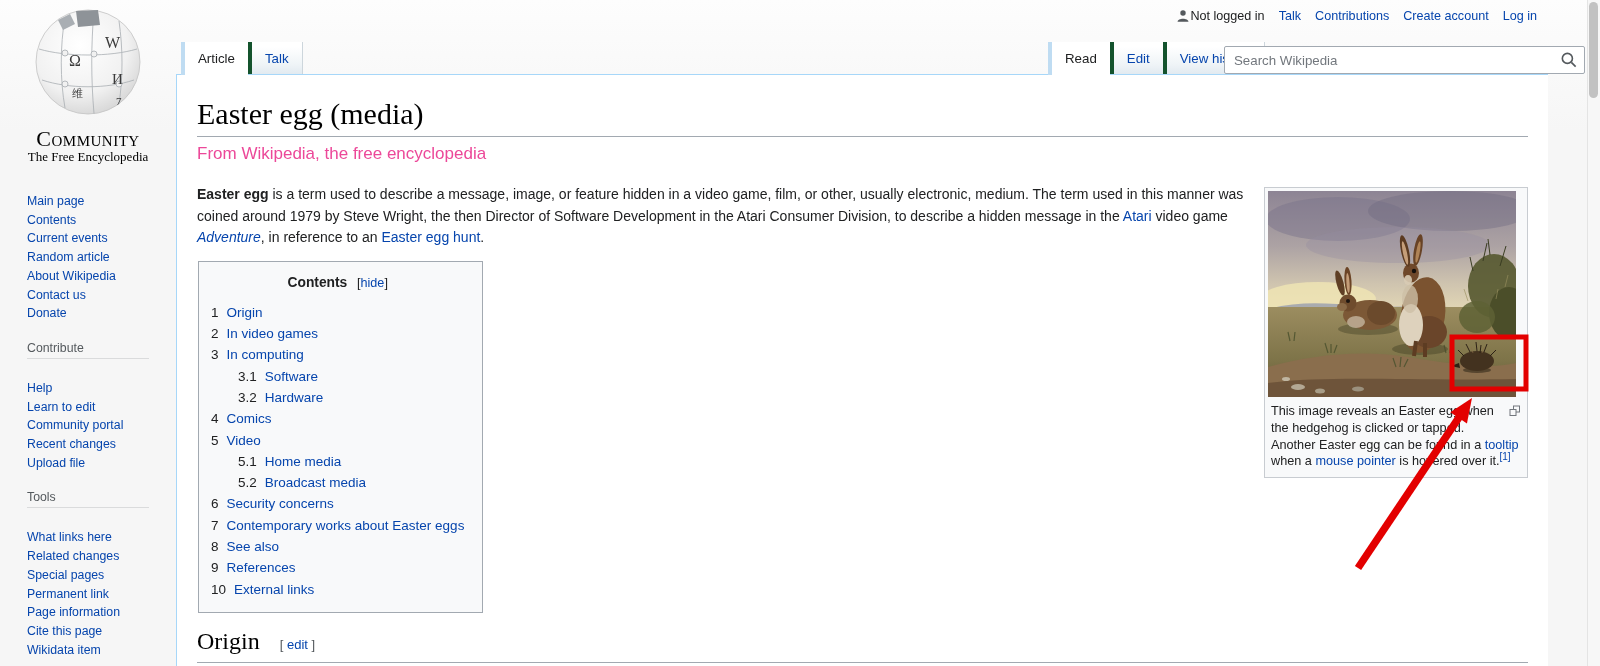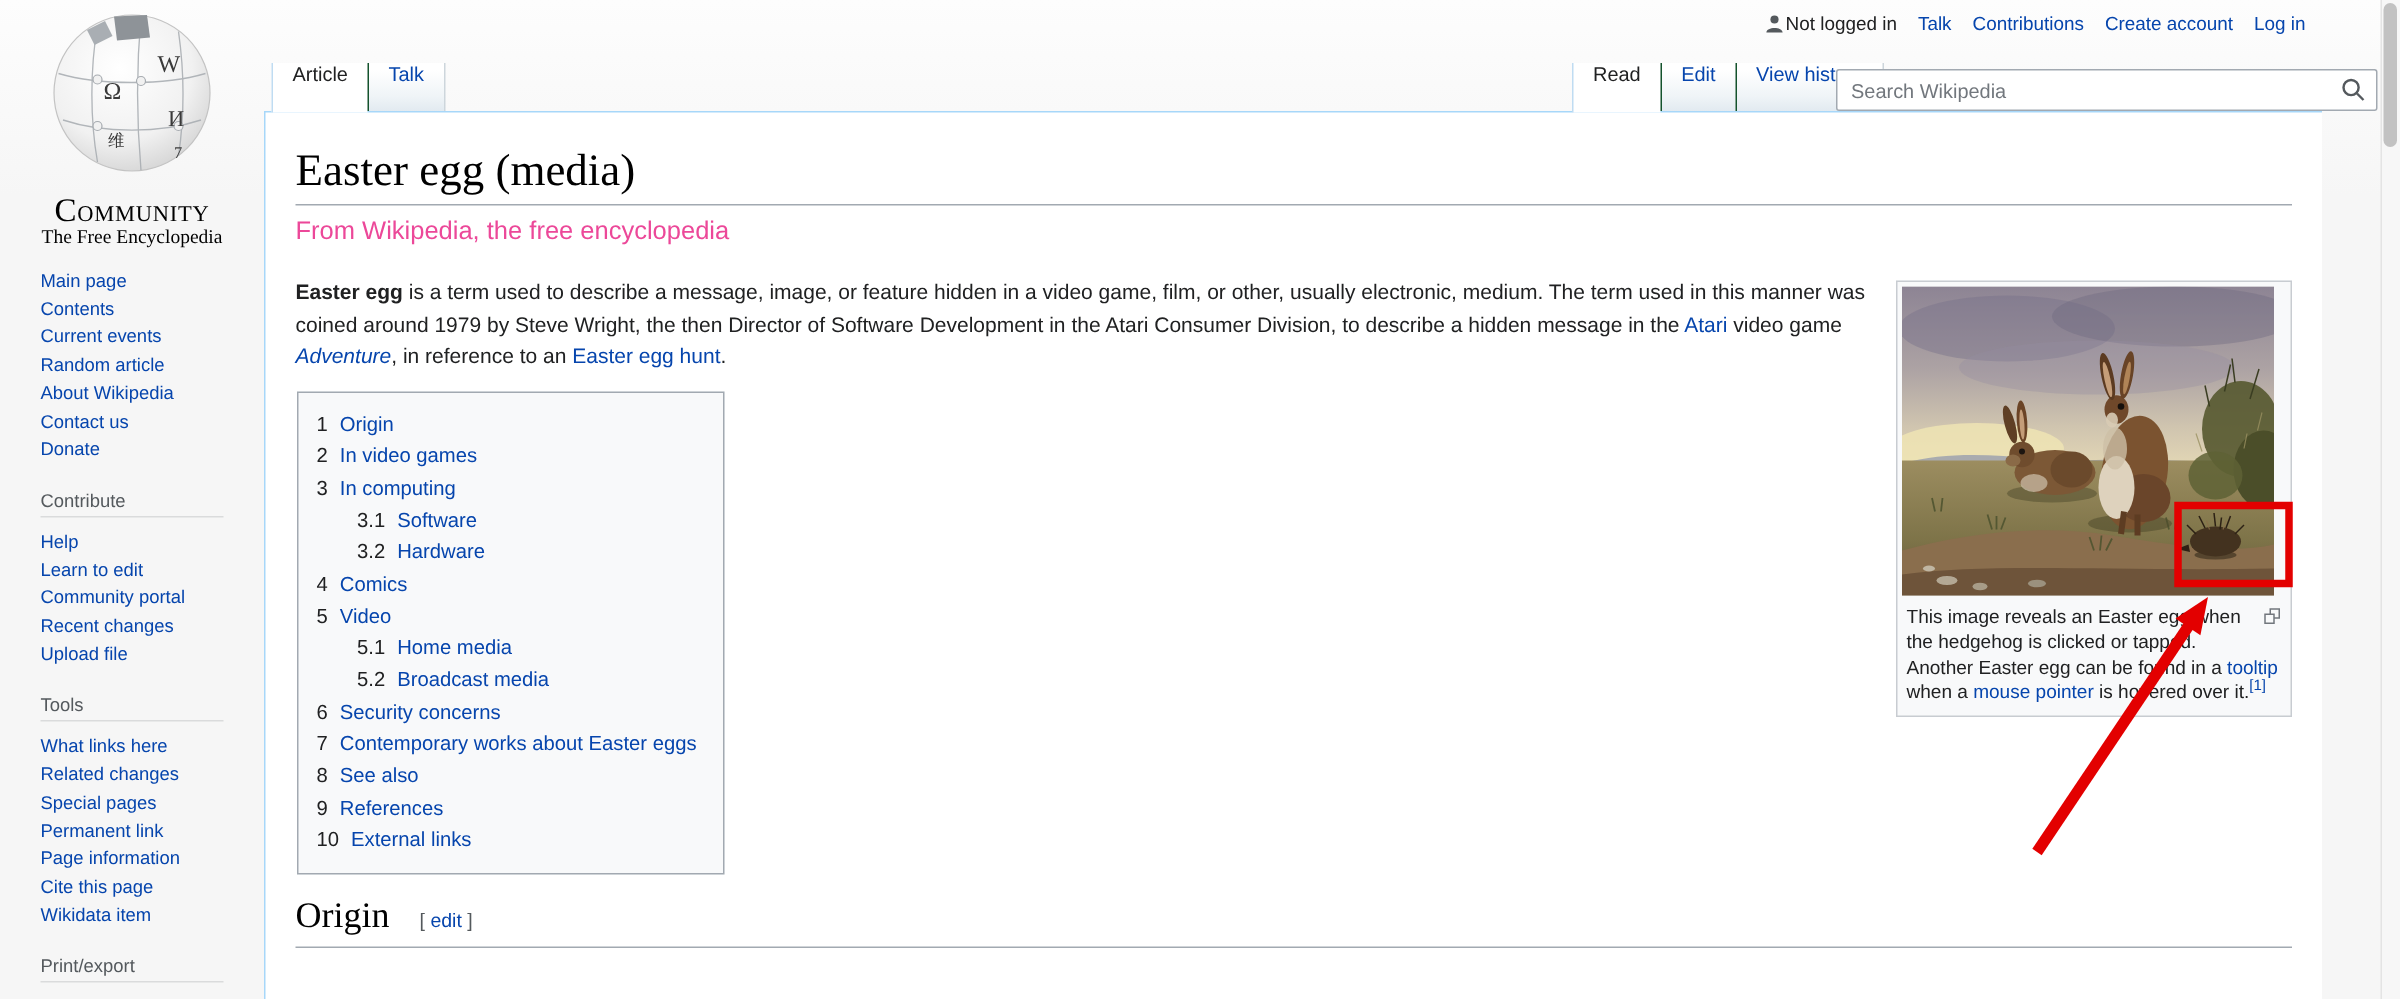--- a/index.html
+++ b/index.html
@@ -17,29 +17,29 @@
   .personal-bar{position:absolute;top:9px;right:63px;display:flex;align-items:center;gap:14px;font-size:12.6px;z-index:5;}
   .personal-bar .status{display:flex;align-items:center;gap:0;color:#202122;}
   .personal-links{display:flex;gap:14px;}
   
   .logo-box{position:absolute;top:4px;left:18px;width:140px;text-align:center;cursor:pointer;}
   .logo-word{font-family:"Liberation Serif",serif;font-size:22px;font-variant:small-caps;letter-spacing:.5px;color:#000;margin-top:2px;line-height:22px;}
   .logo-tag{font-family:"Liberation Serif",serif;font-size:13px;color:#000;line-height:13px;}
   
   .sidebar-nav{position:absolute;top:172px;left:27px;width:140px;font-size:12.3px;}
   .nav-title{color:#54595d;font-size:12.3px;margin:18px 0 7px;border-bottom:1px solid #dadbdc;padding-bottom:3px;width:122px;}
-  .nav-list{margin:6px 0 14px;}
+  .nav-list{margin:20px 0 14px;}
   .nav-link{display:block;line-height:18.7px;}
   
   .tabs{position:absolute;top:42px;height:33px;display:flex;z-index:3;}
   .tabs-left{left:181px;}
   .tabs-right{left:1048px;}
-  .tab{height:32px;padding:0 13px;display:flex;font-size:13.3px;
+  .tab{height:32px;padding:0 13px;display:flex;align-items:center;font-size:13.3px;
        background:linear-gradient(to bottom,#ffffff 15%,#eff4f7 70%,#e2eaf0 100%);
-       border-left:1px solid #14532d;cursor:pointer;}
+       border-left:4px solid #14532d;cursor:pointer;}
   .tab:last-child{border-right:1px solid #cdd6dc;}
   .tab span{color:#0645ad;}
   .tab.active{background:#ffffff;height:33px;border-left-color:#bfdcf2;}
   .tab.active span{color:#202122;}
   
   .search-box{position:absolute;left:1224px;top:46px;width:361px;height:28px;z-index:3;}
   .search-box input{width:100%;height:100%;box-sizing:border-box;border:1px solid #a2a9b1;border-radius:2px;
        padding:0 32px 0 9px;font-size:13.3px;font-family:inherit;color:#202122;background:#fff;outline:none;}
   .search-box input::placeholder{color:#72777d;}
   .search-icon{position:absolute;right:7px;top:5px;width:18px;height:18px;cursor:pointer;}
@@ -313,20 +313,24 @@
               <rect x="1" y="4.5" width="6" height="6" fill="#f8f9fa" stroke="#72777d" stroke-width="1"></rect>
             </svg>
           </span>
           <span><span>This image reveals an Easter egg when the hedgehog is clicked or tapped. Another Easter egg can be found in a </span><a href="#">tooltip</a><span> when a </span><a href="#">mouse pointer</a><span> is hovered over it.</span><sup class="reference"><a href="#">[1]</a></sup></span>
         </div>
       </div>
 
       <p class="intro"><b>Easter egg</b><span> is a term used to describe a message, image, or feature hidden in a video game, film, or other, usually electronic, medium. The term used in this manner was coined around 1979 by Steve Wright, the then Director of Software Development in the Atari Consumer Division, to describe a hidden message in the </span><a href="#">Atari</a><span> video game </span><a class="italic" href="#">Adventure</a><span>, in reference to an </span><a href="#">Easter egg hunt</a><span>.</span></p>
 
       <div class="toc">
+        <div class="toc-title-row">
+          <span class="toc-title">Contents</span>
+          <span class="toc-hide"><span>[</span><a>hide</a><span>]</span></span>
+        </div>
         <div>
             <div class="toc-row"><span class="toc-num">1</span><a class="toc-link" href="#">Origin</a></div>
             <div class="toc-row"><span class="toc-num">2</span><a class="toc-link" href="#">In video games</a></div>
             <div class="toc-row"><span class="toc-num">3</span><a class="toc-link" href="#">In computing</a></div>
             <div class="toc-row lvl2"><span class="toc-num">3.1</span><a class="toc-link" href="#">Software</a></div>
             <div class="toc-row lvl2"><span class="toc-num">3.2</span><a class="toc-link" href="#">Hardware</a></div>
             <div class="toc-row"><span class="toc-num">4</span><a class="toc-link" href="#">Comics</a></div>
             <div class="toc-row"><span class="toc-num">5</span><a class="toc-link" href="#">Video</a></div>
             <div class="toc-row lvl2"><span class="toc-num">5.1</span><a class="toc-link" href="#">Home media</a></div>
             <div class="toc-row lvl2"><span class="toc-num">5.2</span><a class="toc-link" href="#">Broadcast media</a></div>

